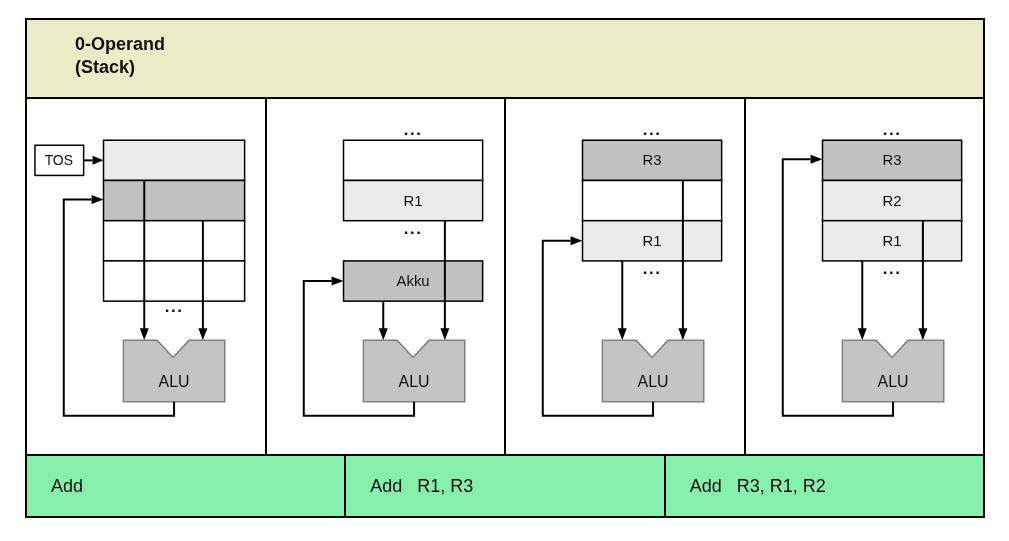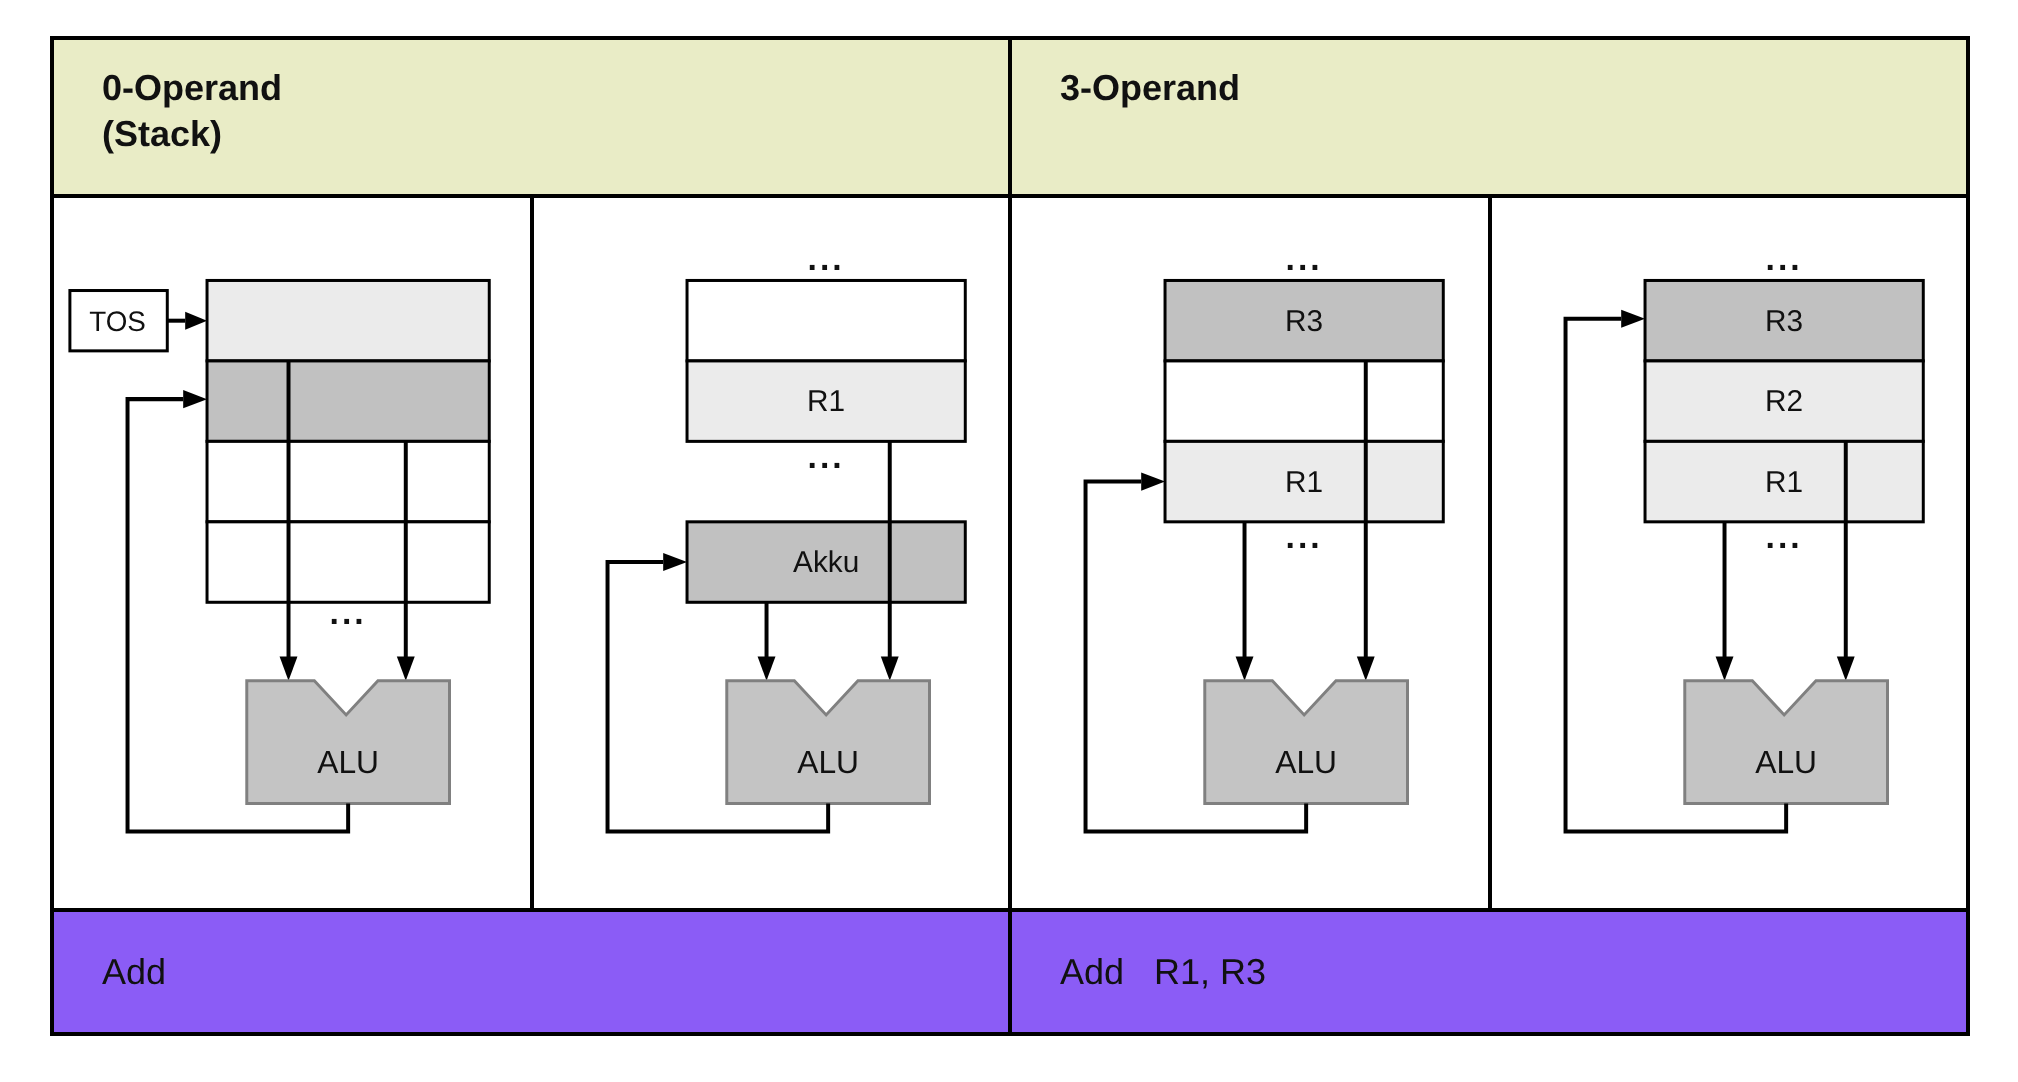--- a/index.html
+++ b/index.html
@@ -8,24 +8,24 @@
     font-family:"Liberation Sans", sans-serif; color:#111;
   }
   .op-table {
     position:absolute; left:25px; top:18px; width:960px; height:500px;
     border:2.5px solid #000; box-sizing:border-box;
     display:flex; flex-direction:column; background:#fff;
   }
   .row { display:flex; width:100%; }
   .row-header { height:77px; border-bottom:2px solid #000; background:#e9ecc6; }
   .row-middle { height:355px; border-bottom:2px solid #000; background:#ffffff; }
-  .row-footer { flex:1; background:#8b5cf6; }
+  .row-footer { flex:1; background:#86efac; }
   .cell { flex:1 1 0; box-sizing:border-box; min-width:0; }
   .cell:not(:last-child) { border-right:2px solid #000; }
-  .hcell { padding:13px 6px 0 24px; font-weight:bold; font-size:18px; line-height:23px; }
+  .hcell { padding:13px 6px 0 24px; font-weight:bold; font-size:18px; line-height:23px;margin-left:24px; }
   .fcell { display:flex; align-items:center; padding-left:24px; font-size:18px; white-space:pre; }
   .dcell { position:relative; }
   .dcell svg { position:absolute; left:0; top:0; width:100%; height:100%; display:block; }
   svg text { font-family:"Liberation Sans", sans-serif; fill:#111; }
   .cellrect { stroke:#000; stroke-width:1.5; }
   .alu-shape { stroke:#808080; stroke-width:1.5; }
   .wire { stroke:#000; stroke-width:2; fill:none; }
   .ah { fill:#000; stroke:none; }
   .lbl { font-size:15px; text-anchor:middle; }
   .alutext { font-size:16px; text-anchor:middle; }
@@ -35,24 +35,20 @@
 </head>
 <body>
 
 <div class="board">
   <div class="op-table">
 
     <div class="row row-header">
       <div class="cell hcell">
         <div>0-Operand</div>
         <div>(Stack)</div>
-      </div>
-      <div class="cell hcell">
-        <div>3-Operand</div>
-        <div></div>
       </div>
     </div>
 
     <div class="row row-middle">
 
       <div class="cell dcell">
         <svg viewBox="0 0 239 353" preserveAspectRatio="none">
           <rect class="cellrect" x="77" y="41" width="142" height="40" fill="#ebebeb"></rect>
           <rect class="cellrect" x="77" y="81" width="142" height="40" fill="#c1c1c1"></rect>
           <rect class="cellrect" x="77" y="121" width="142" height="40" fill="#ffffff"></rect>
@@ -131,16 +127,17 @@
           <text class="alutext" x="148" y="286">ALU</text>
           <path class="wire" d="M148,301 L148,315 L37,315 L37,60 L65,60"></path>
           <polygon class="ah" points="65,55.5 65,64.5 77,60"></polygon>
         </svg>
       </div>
     </div>
 
     <div class="row row-footer">
       <div class="cell fcell">Add</div>
       <div class="cell fcell">Add   R1, R3</div>
+      <div class="cell fcell">Add   R3, R1, R2</div>
     </div>
 
   </div>
 </div>
 
 </body></html>

